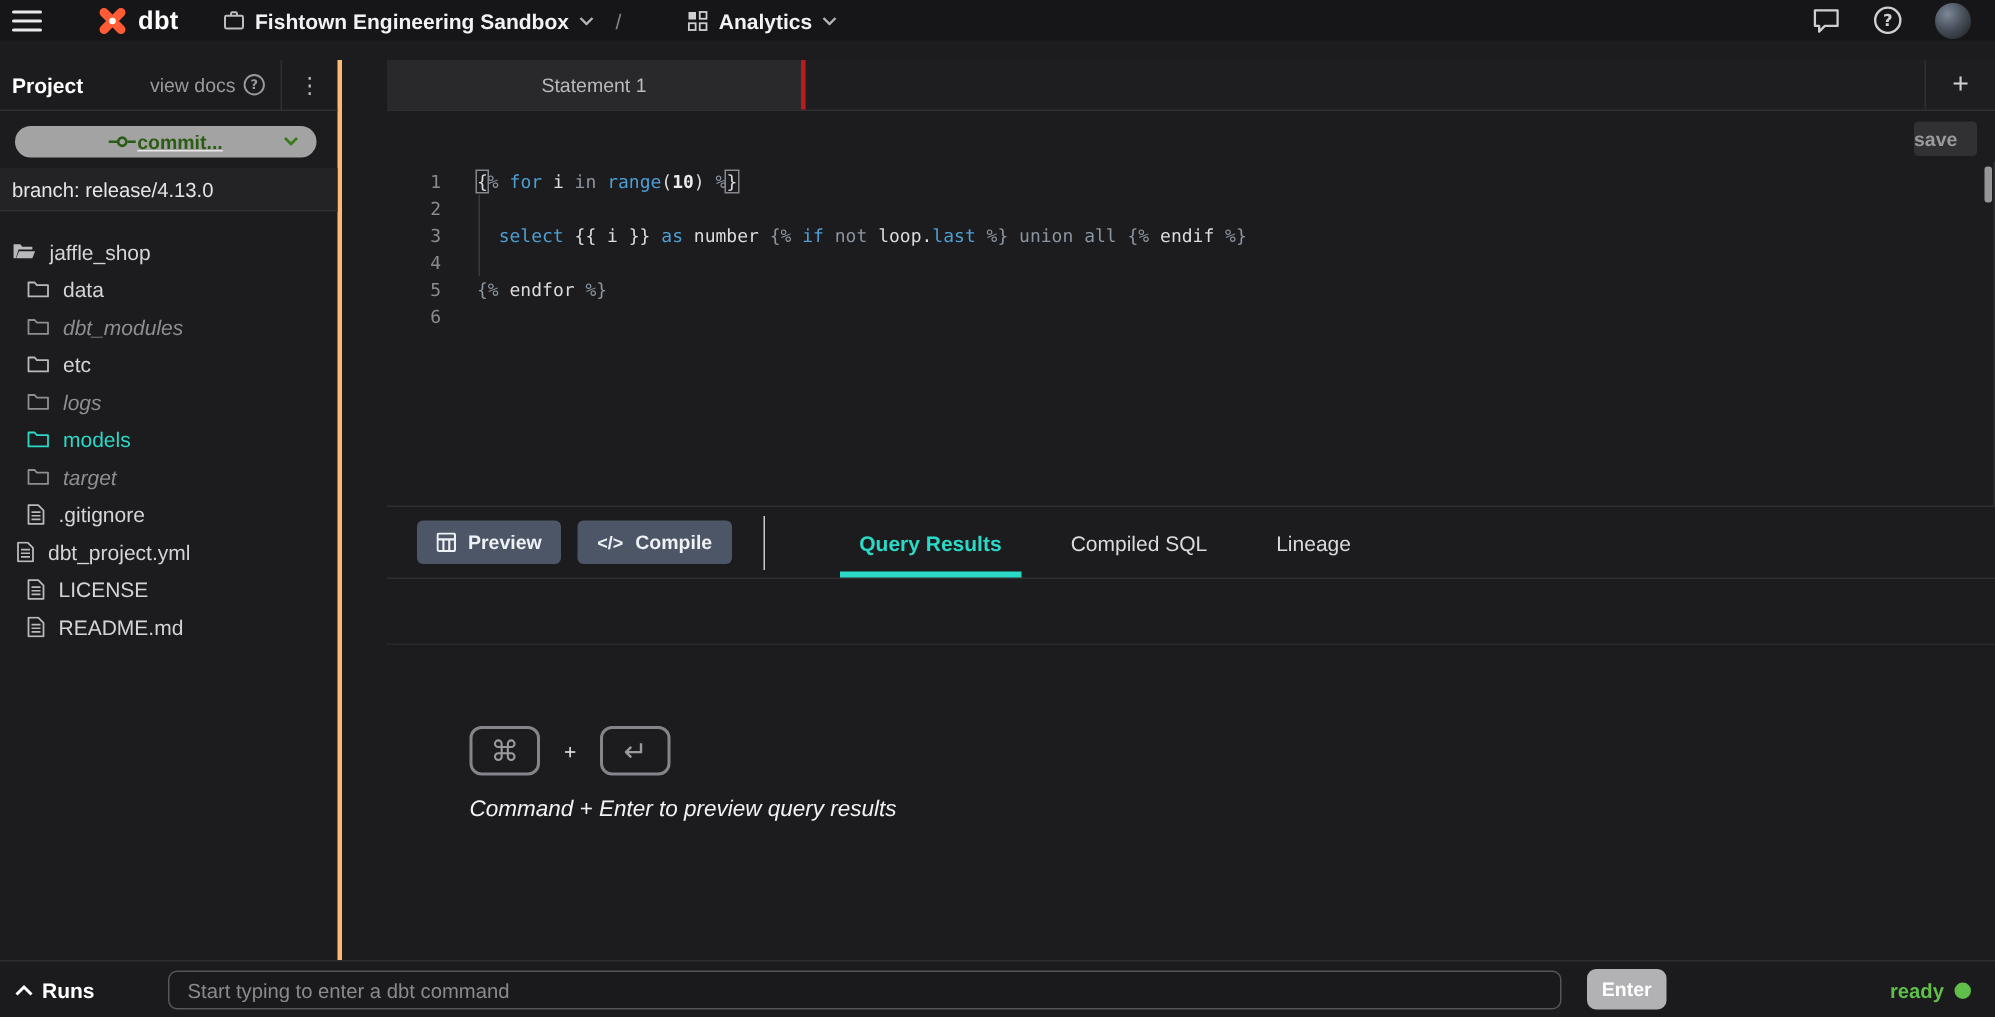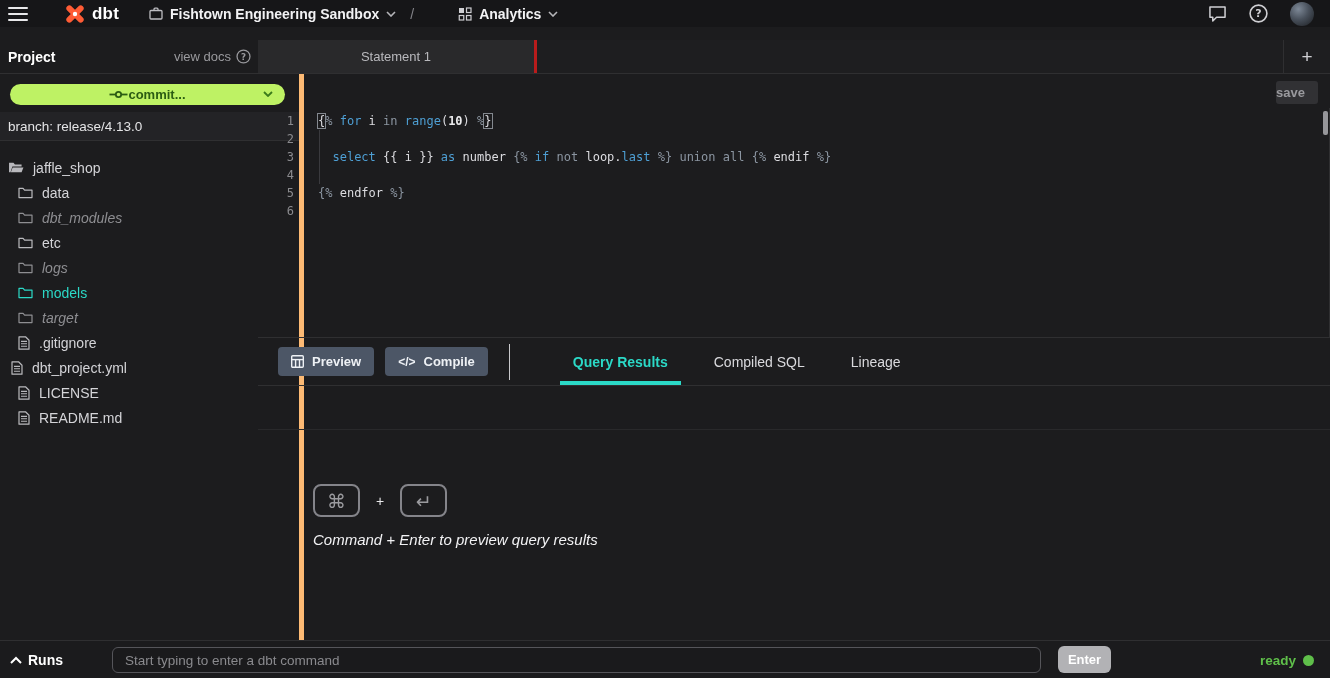--- a/index.html
+++ b/index.html
@@ -19,30 +19,30 @@
   .logo-text { font-size:17px; font-weight:bold; color:#fff; letter-spacing:.2px;text-align:right; }
   .crumb { display:flex; align-items:center; gap:7px; margin-left:30px; cursor:pointer; }
   .crumb-label { font-size:14px; font-weight:bold; color:#f2f2f4; }
   .crumb-sep { color:#84848a; font-size:14px; margin:0 14px; }
   .chev { width:10px; height:6px; }
   .topbar-right { margin-left:auto; display:flex; align-items:center; gap:22px; }
   .avatar { width:24px; height:24px; border-radius:50%;
     background:radial-gradient(circle at 35% 30%, #7d8896 0%, #49515c 45%, #23262b 90%); }
 
   
-  .sidebar { position:absolute; left:0; top:40px; width:304px; height:600px;
-    border-right:5px solid #fdba74; background:#1c1c1e; }
+  .sidebar { position:absolute; left:0; top:40px; width:228px; height:600px;
+    border-right:3px solid #fdba74; background:#1c1c1e; }
   .sb-header { height:34px; border-bottom:1px solid #2f2f31; display:flex; align-items:center; padding-left:8px; }
   .sb-title { font-size:14px; font-weight:bold; color:#fff; }
   .viewdocs { margin-left:auto; display:flex; align-items:center; gap:5px; color:#9a9a9e; font-size:13px; cursor:pointer; padding-right:10px; }
   .sb-vdiv { width:1px; height:34px; background:#2f2f31; }
   .kebab { width:37px; height:34px; display:flex; align-items:center; justify-content:center;
     color:#b5b5b9; font-size:15px; letter-spacing:0; cursor:pointer; }
-  .commit-btn { margin:10px 14px 0 10px; height:21px; border-radius:11px; background:#bef264;
-    display:flex; align-items:center; justify-content:center; gap:0; position:relative; cursor:pointer; }
+  .commit-btn { margin:10px 14px 0 10px; height:21px; border-radius:11px; background:#a3a3a3;
+    display:flex; align-items:center; justify-content:center; gap:0; position:relative; cursor:pointer;text-decoration:underline; }
   .commit-label { font-size:13px; font-weight:bold; color:#2b5c13; }
   .commit-chev { position:absolute; right:12px; top:7px; }
   .branch-row { margin-top:7px; height:29px; background:#232326; border-bottom:1px solid #2f2f31;
     display:flex; align-items:center; padding-left:8px; font-size:13.5px; color:#e4e4e6; }
   .tree { padding-top:14px; }
   .tree-item { height:25px; display:flex; align-items:center; gap:9px; cursor:pointer; font-size:14px; color:#d4d4d8; }
   .tree-item .ticon { color:#b9b9bd; display:flex; }
   .tree-item.muted-italic { color:#8e8e92; font-style:italic; }
   .tree-item.muted-italic .ticon { color:#8e8e92; }
   .tree-item.active { color:#2bd9c7; }

